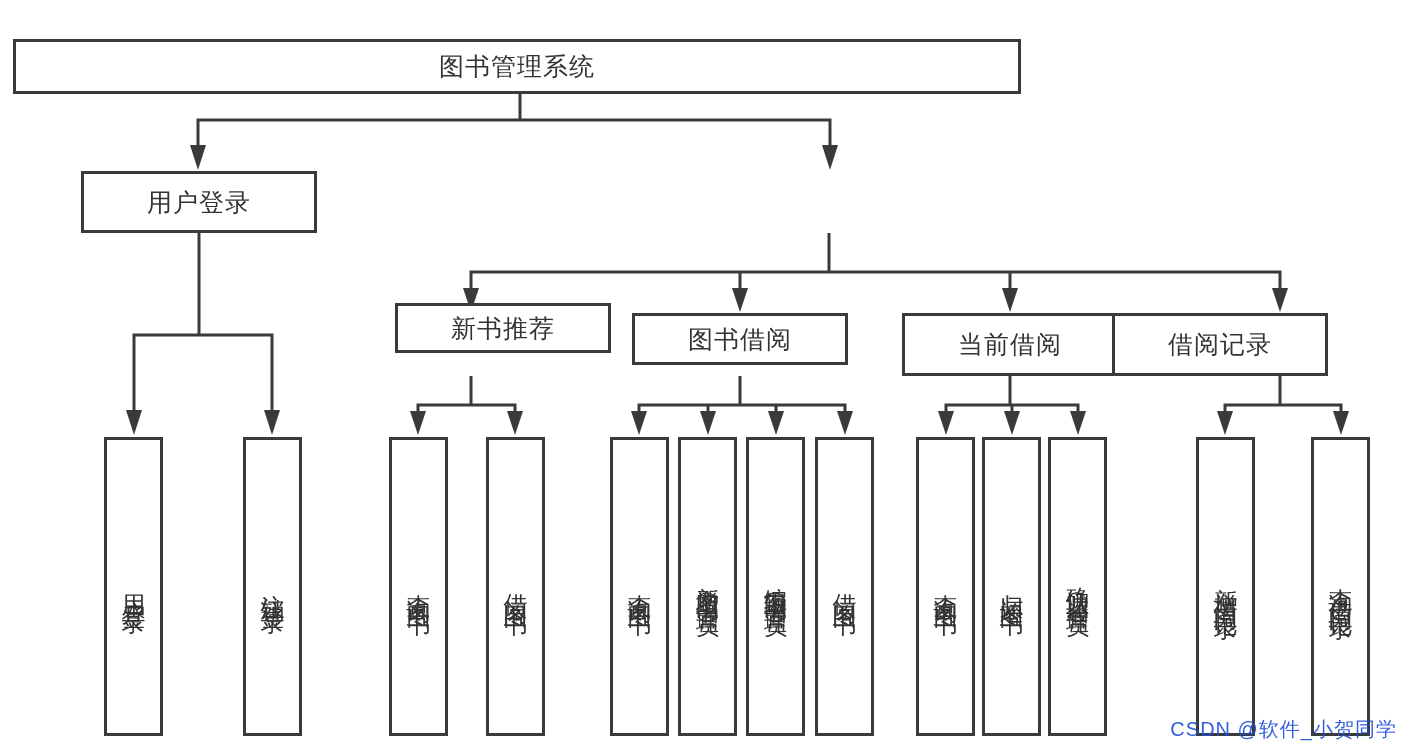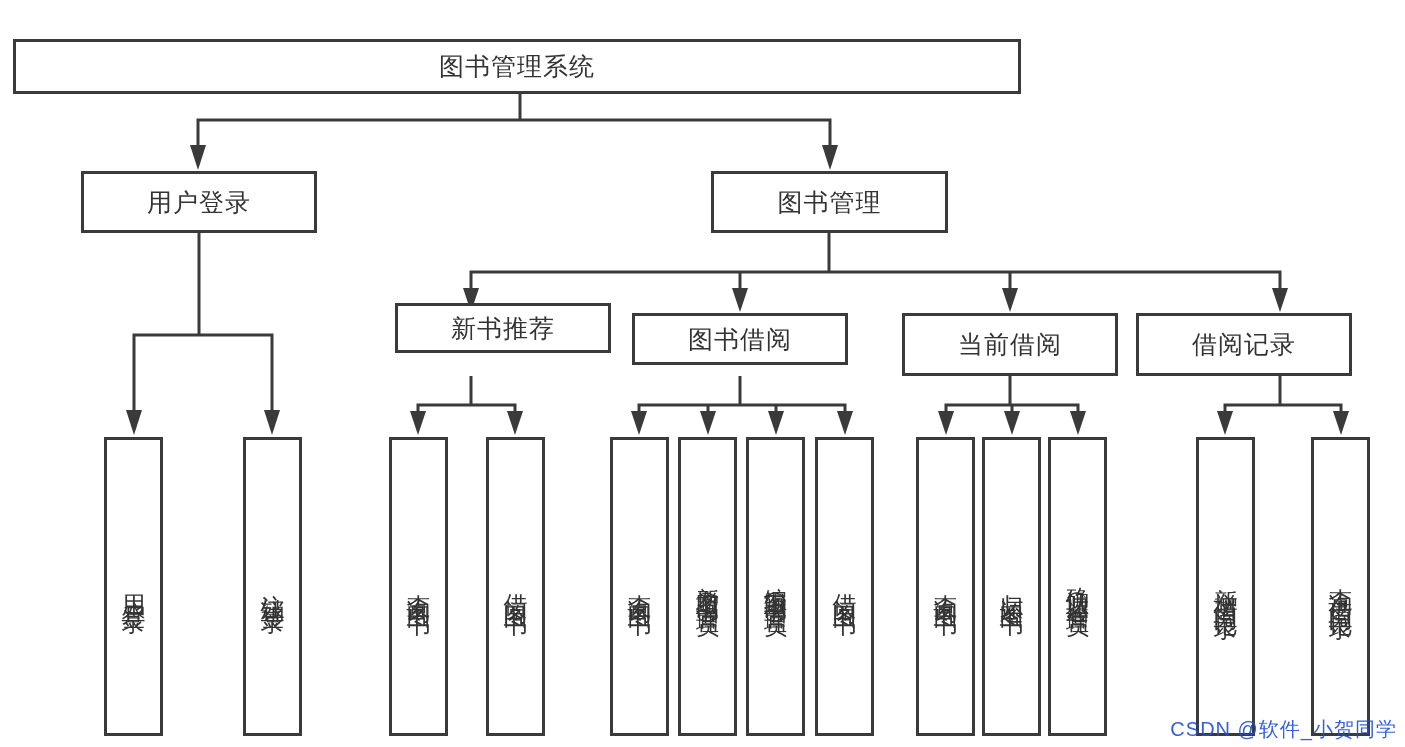--- a/index.html
+++ b/index.html
@@ -93,34 +93,31 @@
     </g>
   </svg>
 
   <div class="node hnode" style="left:13px;top:13px;width:1008px;height:55px;margin-top:26px;">
     <span>图书管理系统</span>
   </div>
 
   <div class="node hnode" style="left:81px;top:171px;width:236px;height:62px;">
     <span>用户登录</span>
   </div>
-  <div class="node hnode" style="left:711px;top:171px;width:237px;height:62px;">
-    <span>图书管理</span>
-  </div>
 
   <div class="node hnode" style="left:363px;top:303px;width:216px;height:50px;margin-left:32px;">
     <span>新书推荐</span>
   </div>
   <div class="node hnode" style="left:632px;top:313px;width:216px;height:52px;">
     <span>图书借阅</span>
   </div>
   <div class="node hnode" style="left:902px;top:313px;width:216px;height:63px;">
     <span>当前借阅</span>
   </div>
-  <div class="node hnode" style="left:1136px;top:313px;width:216px;height:63px;">
+  <div class="node hnode" style="left:1112px;top:313px;width:216px;height:63px;">
     <span>借阅记录</span>
   </div>
 
   <div class="node leaf" style="left:104px;">
     <span class="vtext">用户登录</span>
   </div>
   <div class="node leaf" style="left:243px;">
     <span class="vtext">注销登录</span>
   </div>
 

